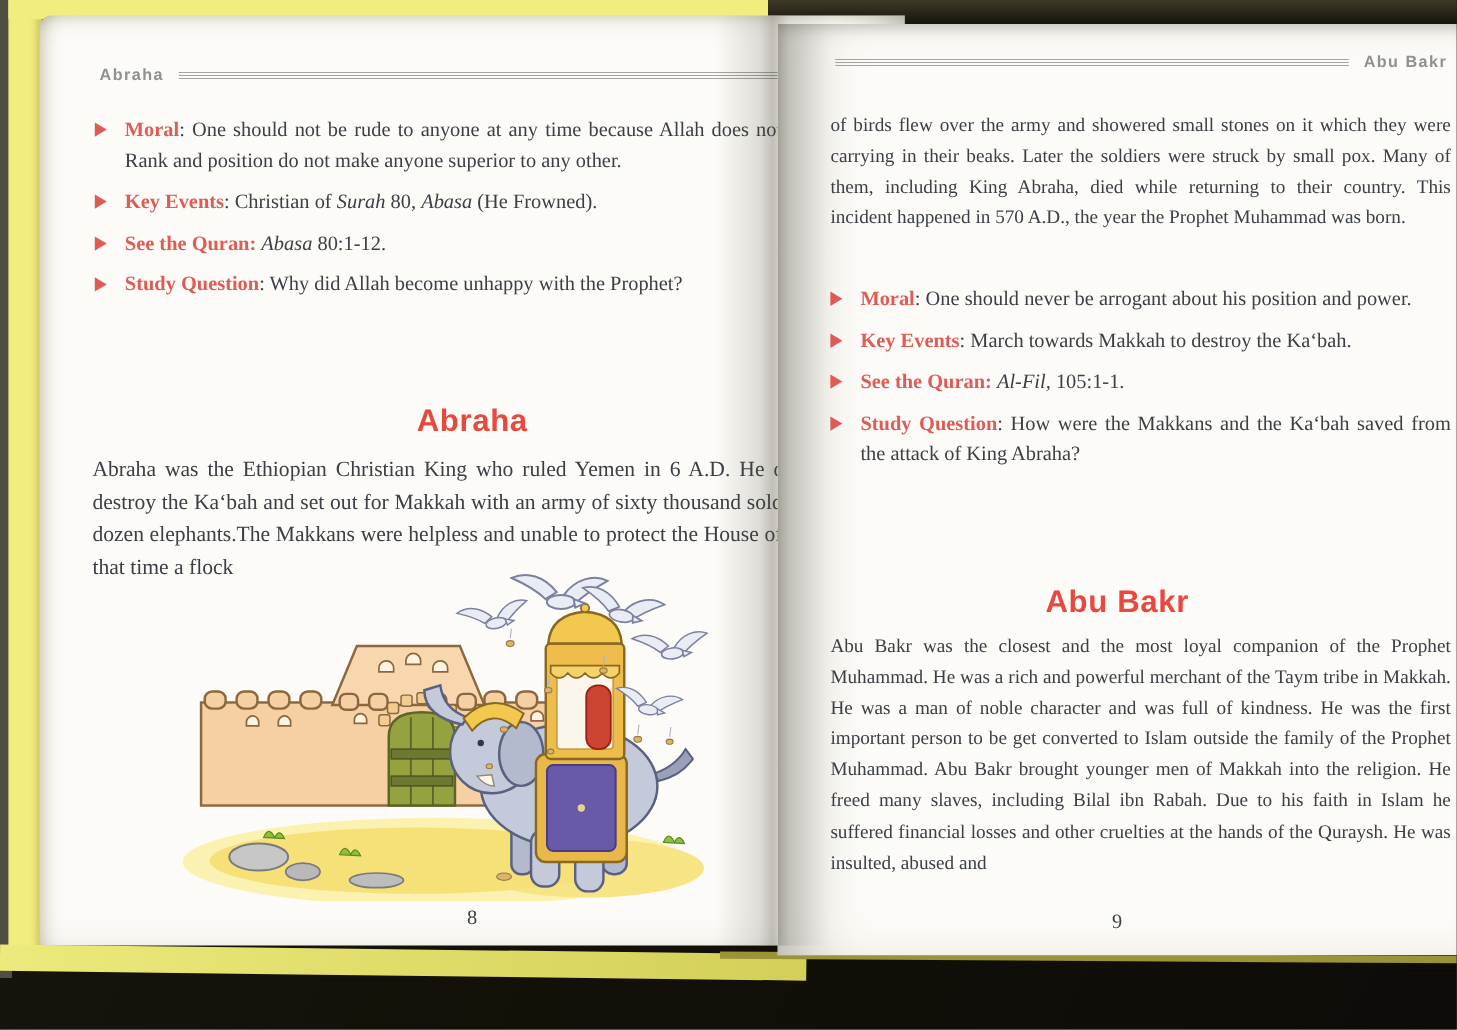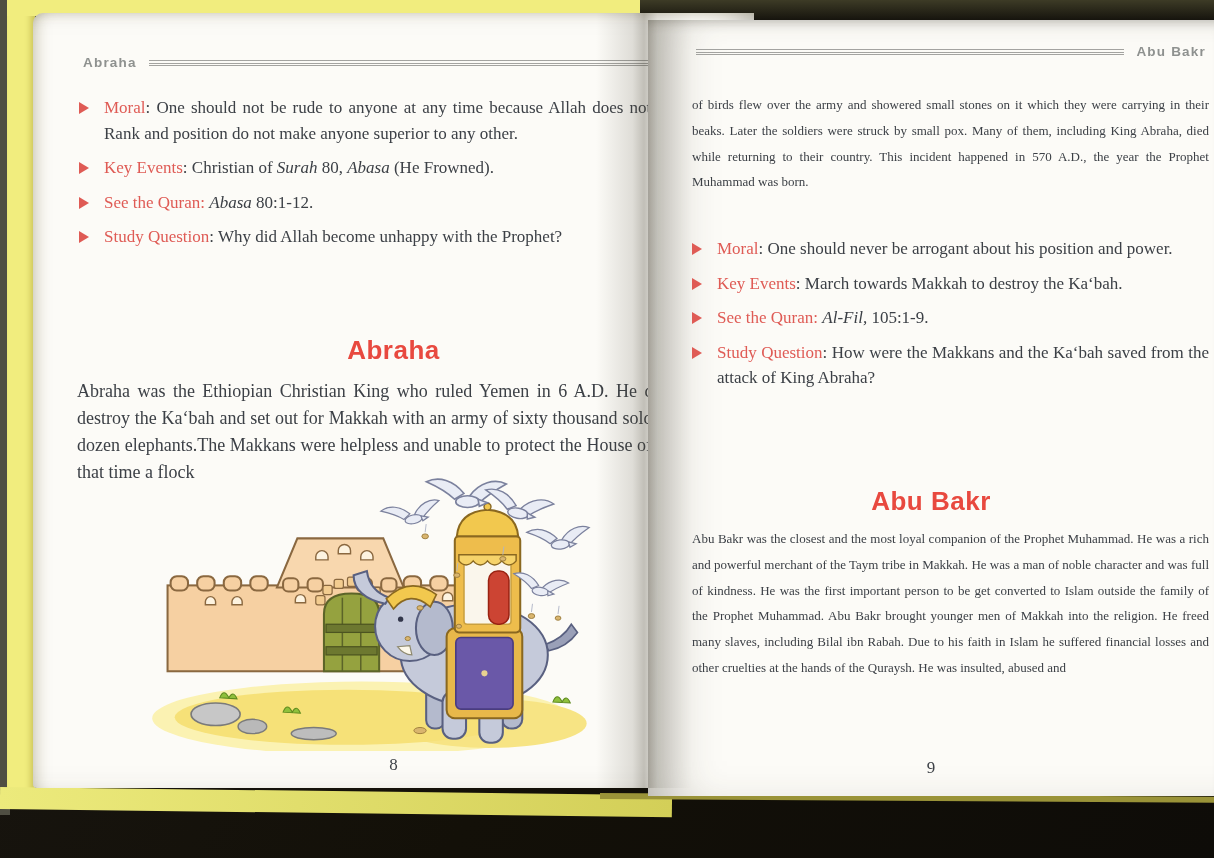--- a/index.html
+++ b/index.html
@@ -52,29 +52,29 @@
   .rh-rule{flex:1;height:6px;
            background:repeating-linear-gradient(to bottom,rgba(148,148,145,.85) 0 1px,rgba(0,0,0,0) 1px 2.6px);}
 
   
   .bullets{position:absolute;}
   .bullet{display:flex;margin-bottom:9px;}
   .tri-cell{flex:0 0 25px;padding-top:7px;}
   .tri{display:block;width:0;height:0;border-left:10px solid var(--label-red);
        border-top:6px solid transparent;border-bottom:6px solid transparent;}
   .btext{flex:1;font-size:17px;line-height:25.5px;text-align:justify;color:var(--body-text);}
-  .blabel{font-weight:400;color:var(--label-red);}
+  .blabel{font-weight:700;color:var(--label-red);}
   .btext em{}
 
   
   .section-heading{position:absolute;width:100%;text-align:center;
       font-family:"Liberation Sans",sans-serif;font-weight:800;font-size:26px;
       letter-spacing:.5px;color:var(--accent-red);}
   .para{position:absolute;font-size:18px;line-height:27px;text-align:justify;color:var(--body-text);}
-  .para2{line-height:25.8px;font-size:13px;}
+  .para2{line-height:25.8px;font-size:16px;}
   .pgnum{position:absolute;width:100%;text-align:center;font-size:17px;color:#3e4248;}
 
   .illus{position:absolute;left:118px;top:462px;width:442px;height:276px;}
 </style>
 </head>
 <body>
 
 <div class="abs backdrop"></div>
 <div class="abs dark-sliver"></div>
 <div class="abs cover-left"></div>
@@ -281,21 +281,21 @@
     <div class="bullet">
       <span class="tri-cell">
           <i class="tri"></i>
         </span>
       <p class="btext"><b class="blabel">Key Events</b><span><span>: March towards Makkah to destroy the Kaʻbah.</span></span></p>
     </div>
     <div class="bullet">
       <span class="tri-cell">
           <i class="tri"></i>
         </span>
-      <p class="btext"><b class="blabel">See the Quran:</b><span><span> </span><em>Al-Fil,</em><span> 105:1-9.</span></span></p>
+      <p class="btext"><b class="blabel">See the Quran:</b><span><span> </span><em>Al-Fil,</em><span> 105:1-1.</span></span></p>
     </div>
     <div class="bullet">
       <span class="tri-cell">
           <i class="tri"></i>
         </span>
       <p class="btext"><b class="blabel">Study Question</b><span><span>: How were the Makkans and the Kaʻbah saved from the attack of King Abraha?</span></span></p>
     </div>
   </div>
 
   <h2 class="section-heading" style="top:466px;">Abu Bakr</h2>

